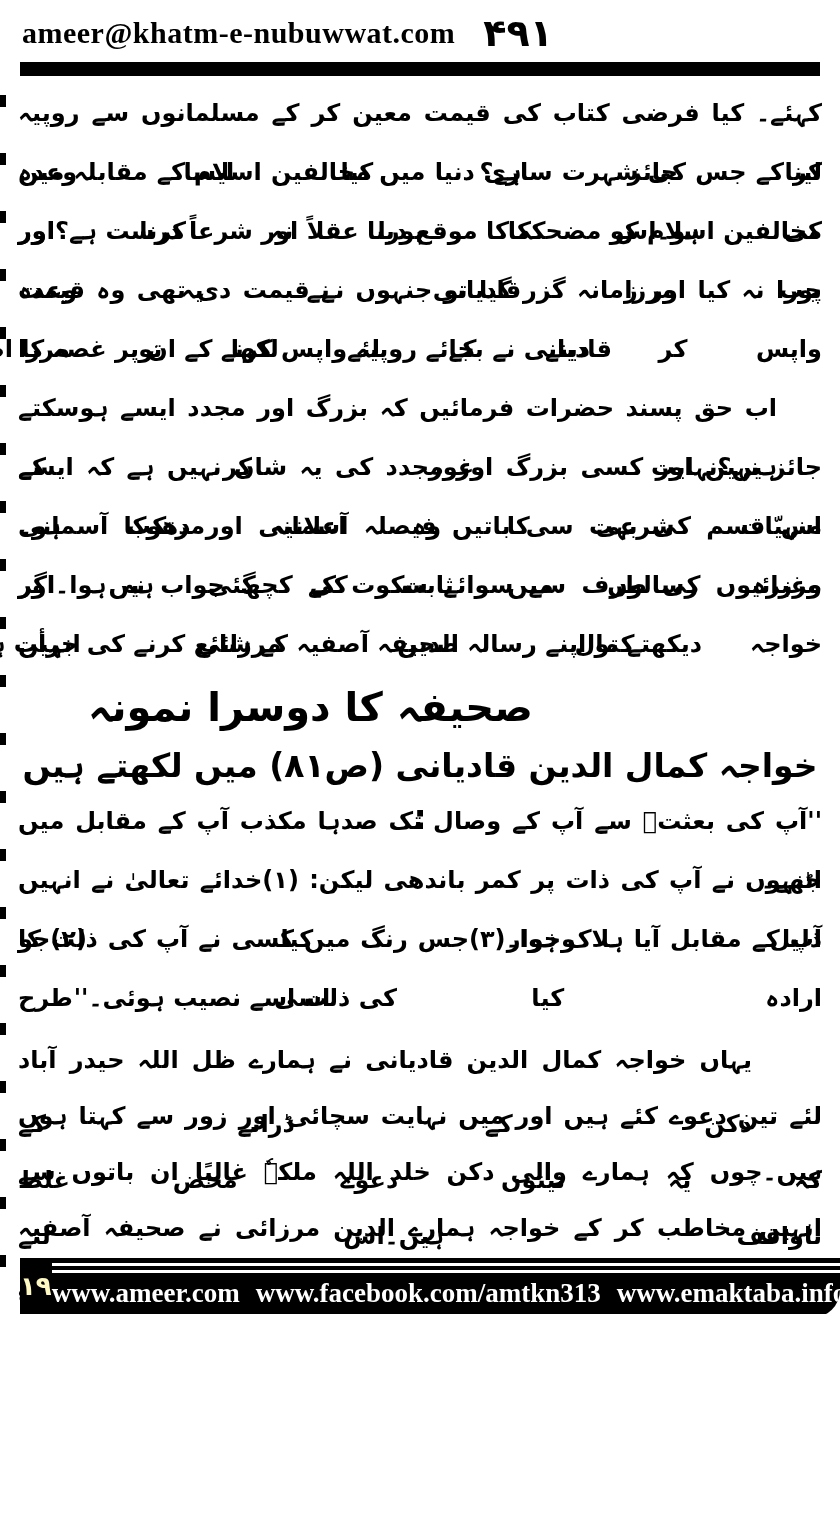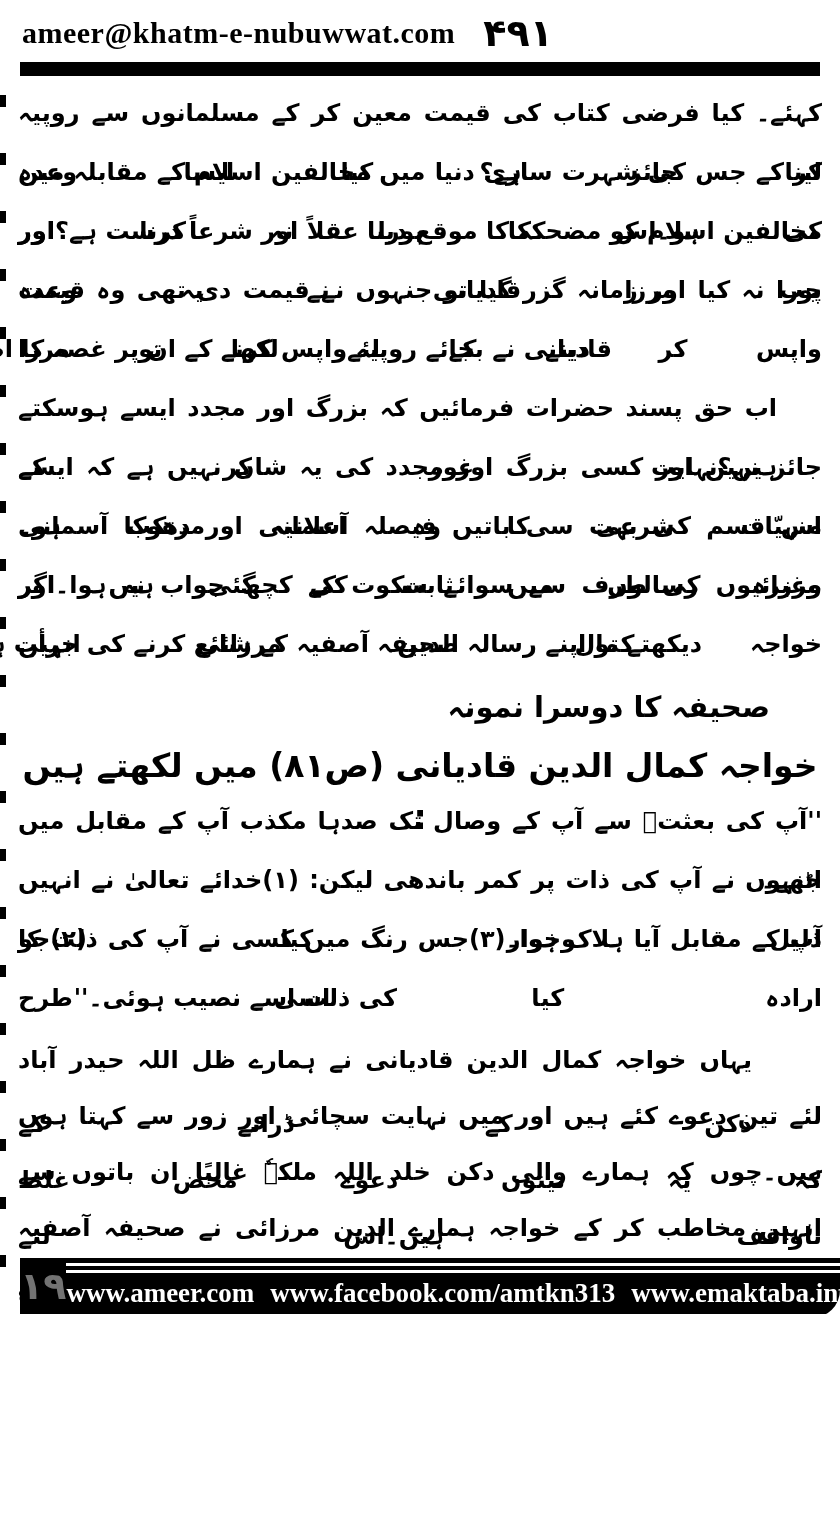--- a/index.html
+++ b/index.html
@@ -12,31 +12,31 @@
   .email{font-family:"Liberation Serif",serif;font-weight:bold;font-size:30px;letter-spacing:.5px;}
   .hdr-page-num{font-family:"DejaVu Sans",sans-serif;font-weight:bold;font-size:38px;line-height:38px;direction:rtl;}
   .book-title{direction:rtl;font-weight:bold;font-size:25px;padding-top:8px;}
   .rule{height:14px;background:#000;margin:10px 20px 0 20px;}
   
   .body{direction:rtl;padding:8px 18px 0 18px;overflow:hidden;}
   .line{font-weight:bold;font-size:24px;line-height:59px;height:59px;text-align:right;white-space:nowrap;}
   .j{white-space:normal;text-align:justify;text-align-last:justify;}
   .p2 .line,.quote .line{line-height:59px;height:59px;}
   .p3 .line{line-height:64px;height:56px;}
-  .section-heading{font-weight:bold;font-size:29px;line-height:66px;height:66px;
-                   text-align:right;padding-left:70px;padding-right:52px;white-space:nowrap;}
+  .section-heading{font-weight:bold;font-size:40px;line-height:66px;height:66px;
+                   text-align:left;padding-left:70px;padding-right:52px;white-space:nowrap;}
   .attribution{font-weight:bold;font-size:33px;line-height:52px;height:52px;text-align:center;}
   .footnote{font-weight:bold;font-size:20px;line-height:40px;text-align:center;margin-top:16px;}
   
   .edge-artifacts{position:absolute;left:0;top:95px;width:6px;height:1330px;
     background:repeating-linear-gradient(to bottom,#000 0 12px,transparent 12px 58px);}
   
   .footer{position:absolute;left:20px;right:8px;bottom:4px;height:56px;display:flex;direction:ltr;}
-  .footer-page-box{width:82px;background:#000;color:#737373;display:flex;align-items:center;
-                   justify-content:center;font-weight:bold;font-size:38px;direction:rtl;}
+  .footer-page-box{width:82px;background:#000;color:#fef9c3;display:flex;align-items:center;
+                   justify-content:center;font-weight:bold;font-size:26px;direction:rtl;}
   .footer-gap{width:9px;background:#fff;}
   .footer-bar{flex:1;display:flex;flex-direction:column;}
   .stripe-b1{height:5px;background:#000;}
   .stripe-w1{height:3px;background:#fff;}
   .stripe-b2{height:4px;background:#000;}
   .stripe-w2{height:3px;background:#fff;}
   .bar-main{flex:1;background:#000;color:#fff;display:flex;align-items:center;justify-content:center;
             gap:16px;font-family:"Liberation Serif",serif;font-weight:bold;font-size:27px;white-space:nowrap;}
 </style>
 </head>

